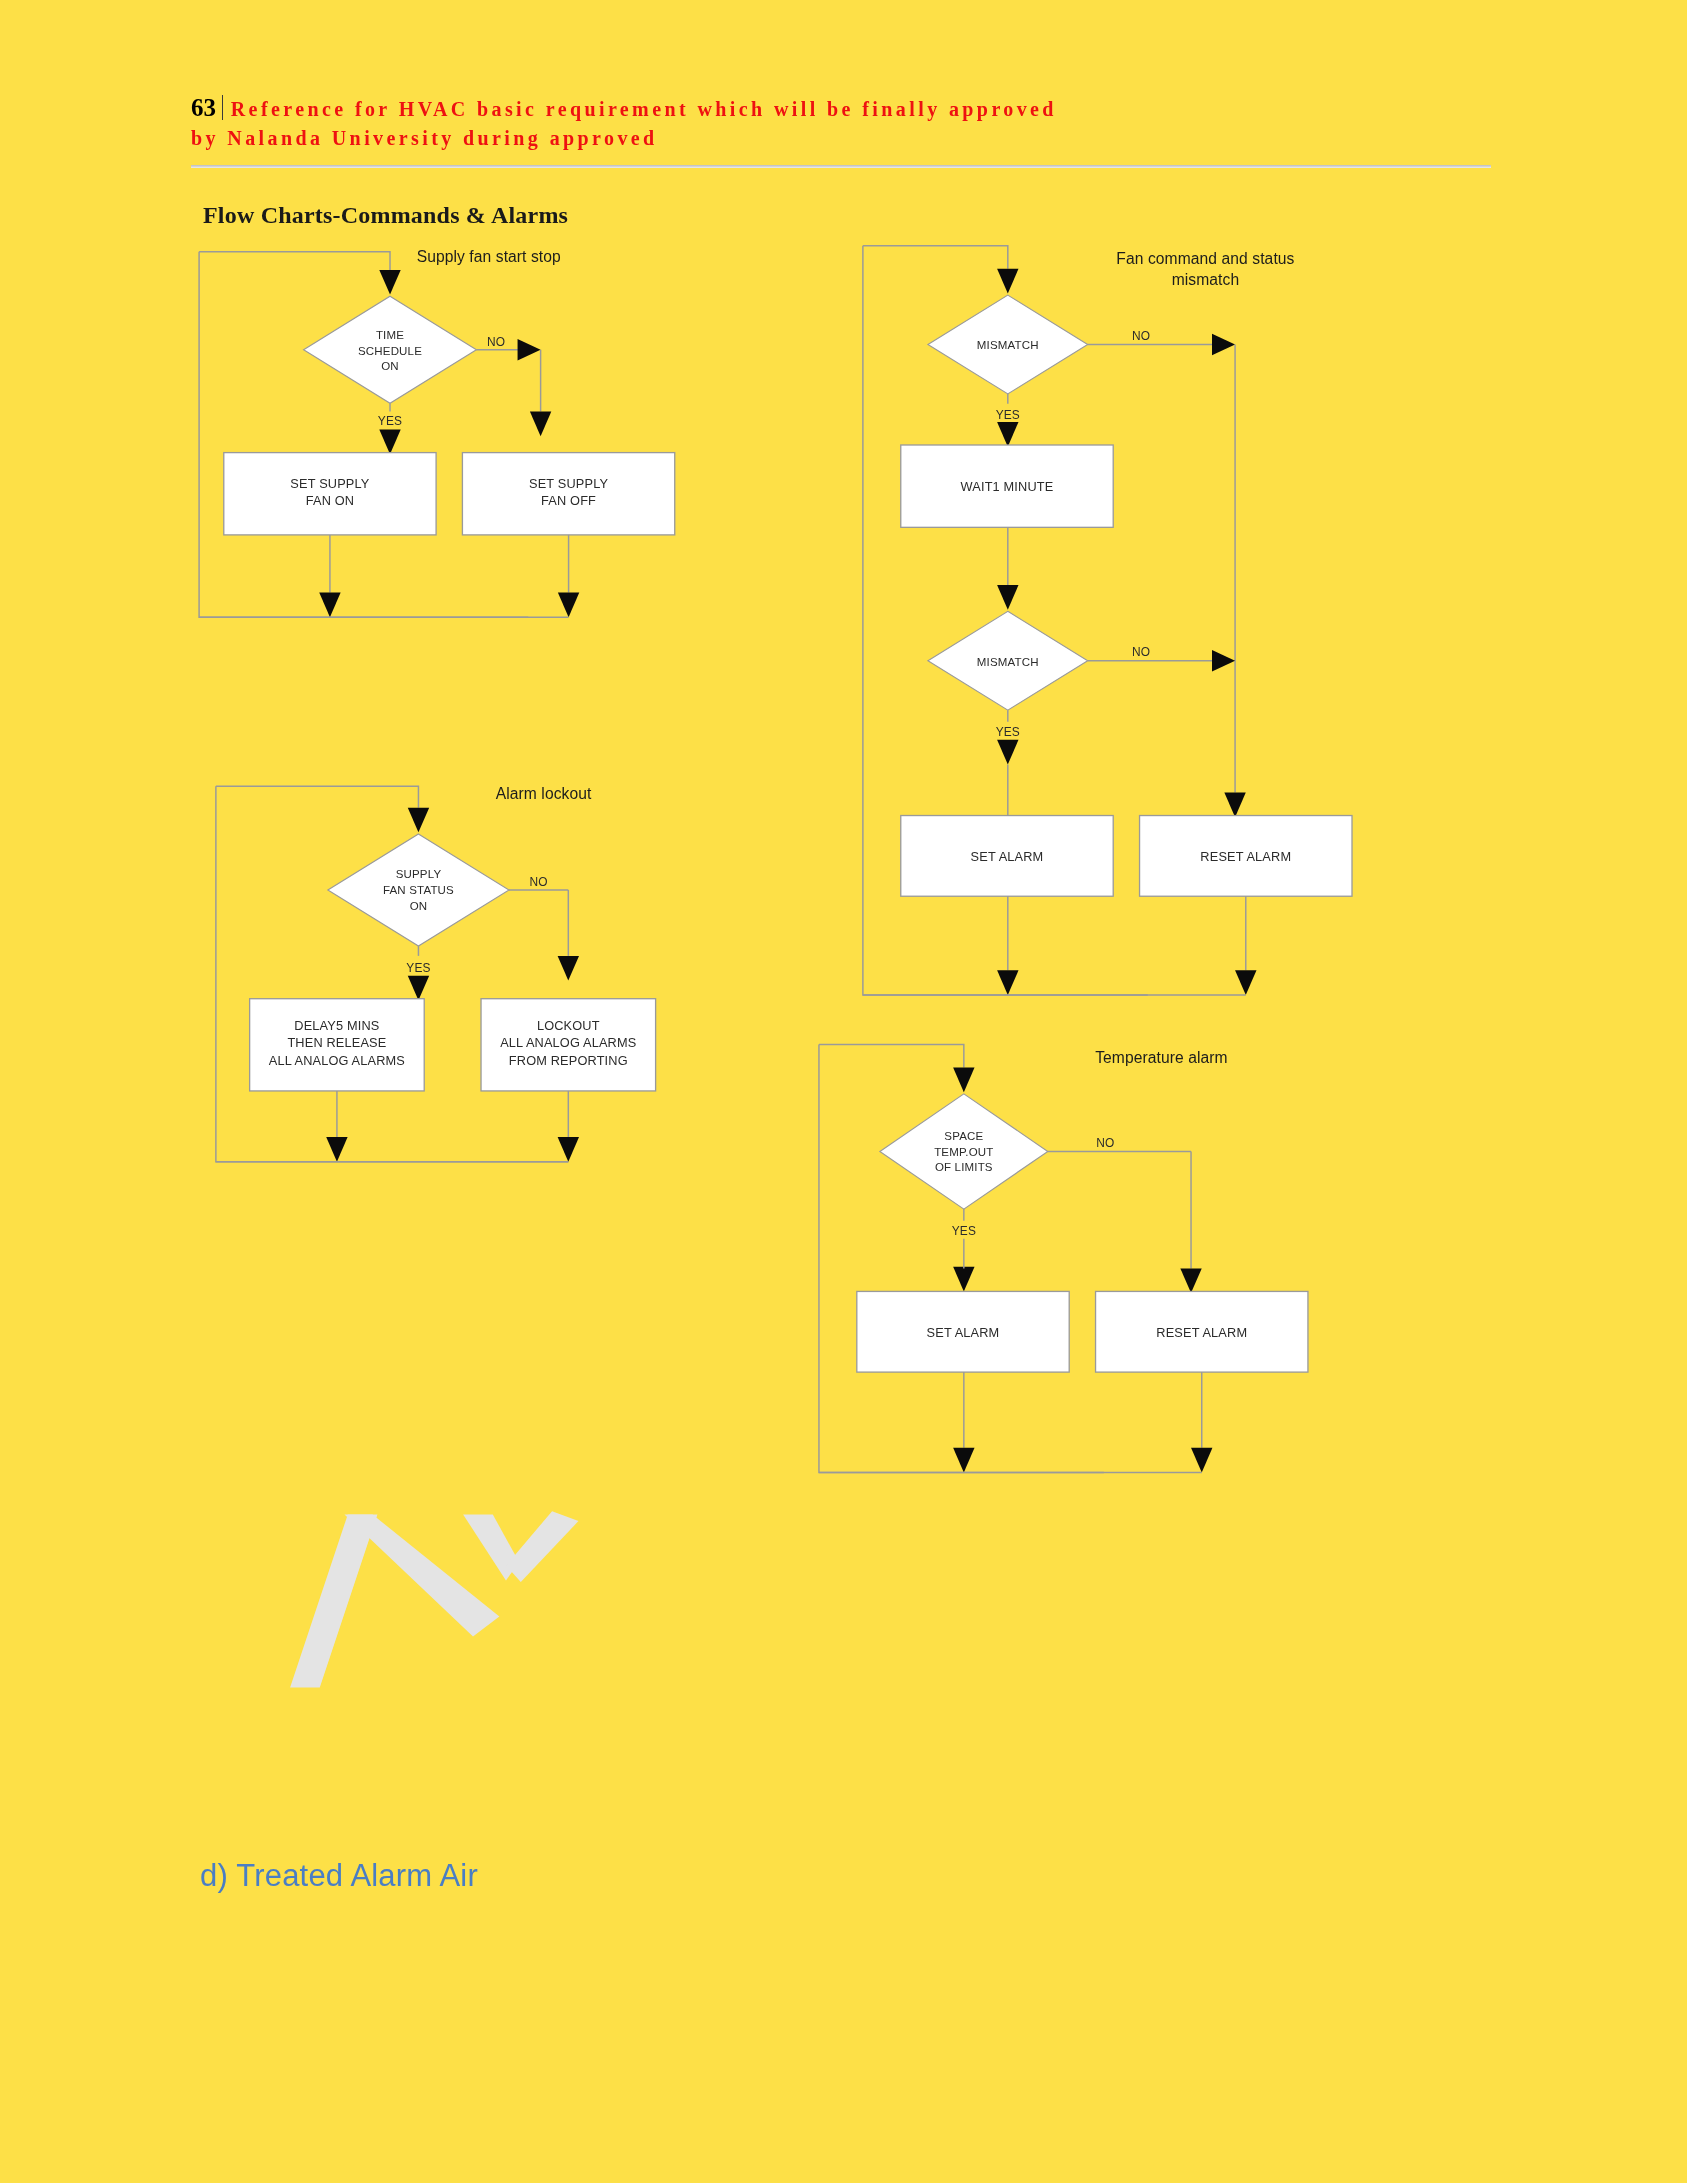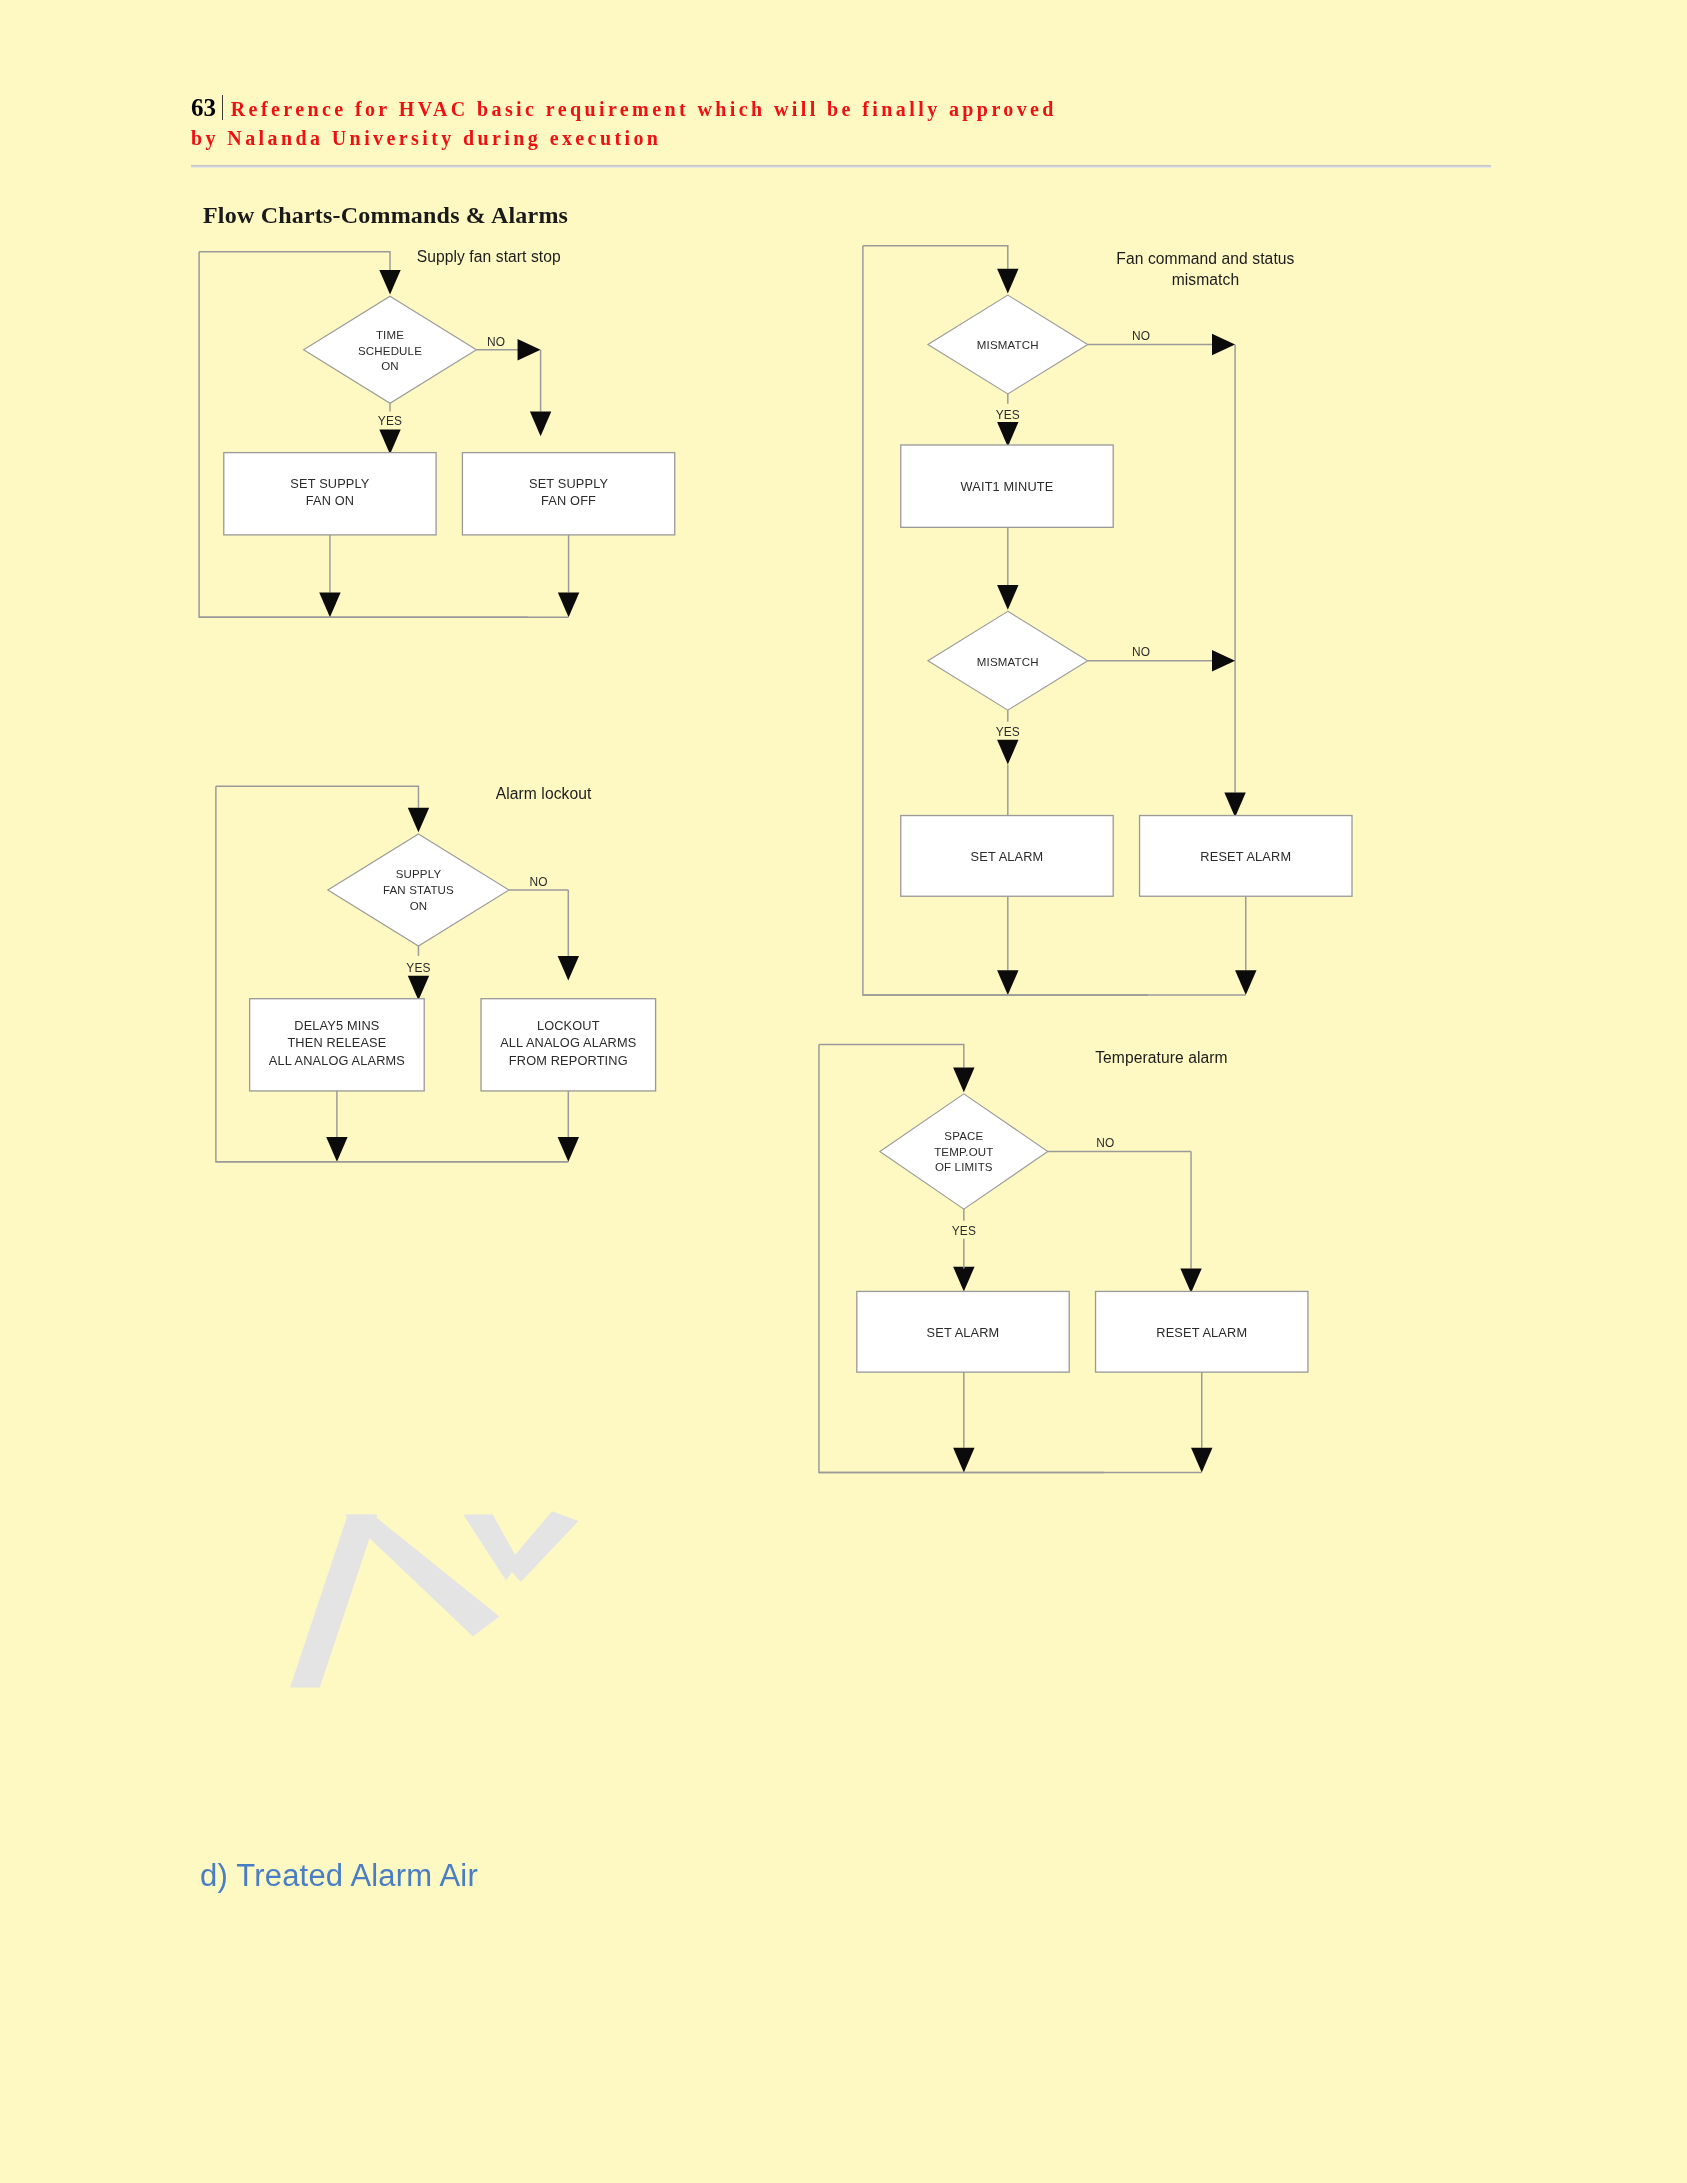--- a/index.html
+++ b/index.html
@@ -1,21 +1,21 @@
 <!DOCTYPE html>
 <html style="font-size:13px"><head>
 <meta charset="utf-8">
 <style>
   html,body{margin:0;padding:0;background:#ffffff;}
   body{
     width:1687px;height:2183px;position:relative;overflow:hidden;
     font-family:"Liberation Sans", sans-serif;
     -webkit-font-smoothing:antialiased;
   }
-  .page{position:absolute;inset:0;background:#fef9c3;}
+  .page{position:absolute;inset:0;background:#fde047;}
 
   
   .hdr{position:absolute;left:191px;top:91px;width:1318px;}
   .hdr-line{display:block;white-space:nowrap;line-height:1.35;}
   .hdr-num{
     font-family:"Liberation Serif", serif;font-weight:bold;font-size:25px;
     color:#000;letter-spacing:0;vertical-align:baseline;
   }
   .hdr-pipe{
     display:inline-block;width:1.6px;height:25px;background:#3a3a3a;
@@ -80,21 +80,21 @@
 </head>
 <body>
 
 <div class="page">
 
   <div class="hdr">
     <span class="hdr-line">
       <span class="hdr-num">63</span><span class="hdr-pipe"></span><span class="hdr-red">Reference for HVAC basic requirement which will be finally approved</span>
     </span>
     <span class="hdr-line">
-      <span class="hdr-red">by Nalanda University during execution</span>
+      <span class="hdr-red">by Nalanda University during approved</span>
     </span>
   </div>
   <div class="hdr-rule"></div>
 
   <div class="sec-title">Flow Charts-Commands &amp; Alarms</div>
 
   <div class="fc" id="fc-supply">
     <svg width="511" height="395" viewBox="0 0 620 480">
 
       <text class="c-title" x="365" y="30"><tspan>Supply fan start stop</tspan></text>

